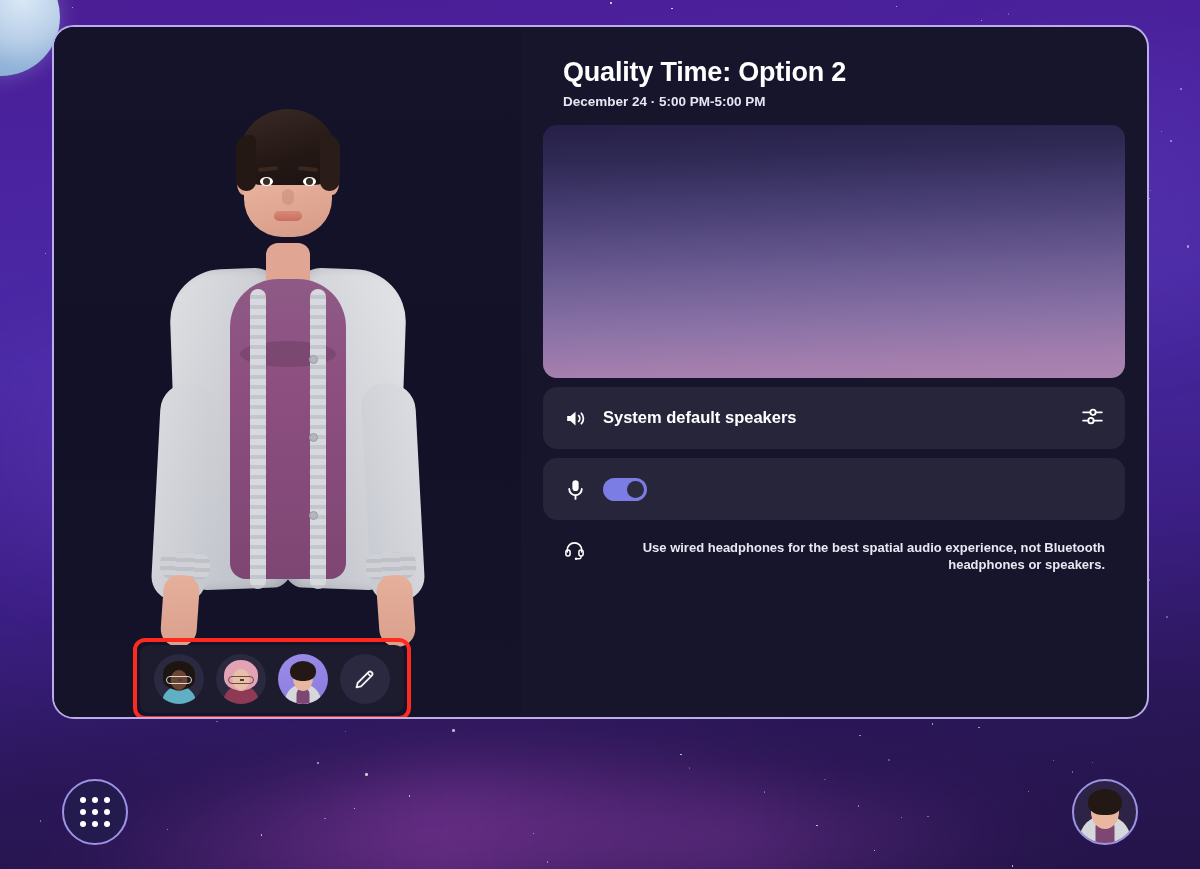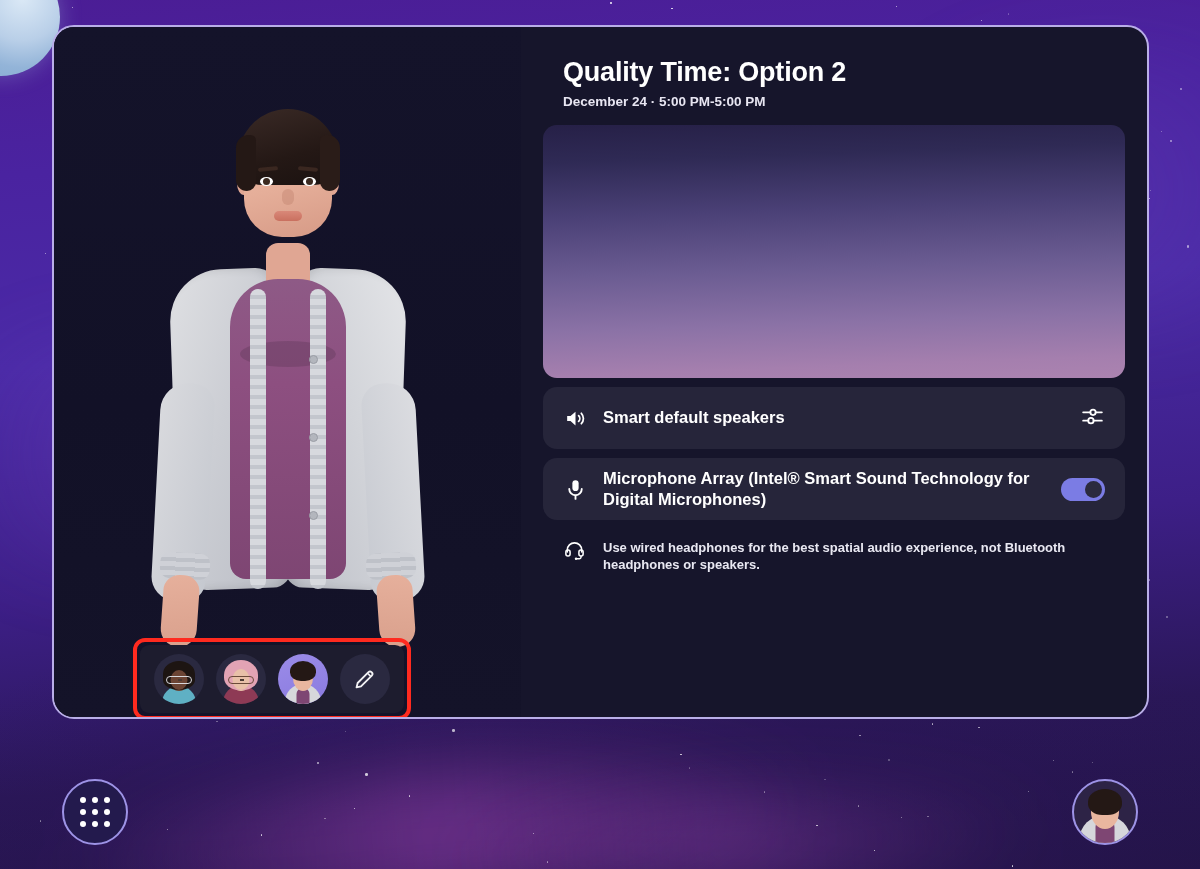--- a/index.html
+++ b/index.html
@@ -153,21 +153,21 @@
   .row { margin-top:9px; background:#26253a; border-radius:14px;
          display:flex; align-items:center; padding:0 20px; min-height:62px; }
   .row-ico { width:40px; flex:0 0 auto; display:flex; align-items:center; color:#fff; }
   .row-label { flex:1; color:#fff; font-size:16.5px; font-weight:bold; line-height:1.28; }
   .toggle { width:44px; height:23px; border-radius:12px; background:#7b7ce4;
             position:relative; flex:0 0 auto; }
   .toggle:after { content:""; position:absolute; right:3px; top:3px; width:17px; height:17px;
                   border-radius:50%; background:#2b2a3e; }
   #hint-row { margin-top:9px; background:transparent; min-height:54px; align-items:flex-start;
               padding-top:10px; }
-  #hint-text { color:#e9e8f2; font-size:13px; font-weight:bold; line-height:1.32; }
+  #hint-text { color:#e9e8f2; font-size:13px; font-weight:bold; line-height:1.32;text-align:right; }
 
   #actions { display:flex; gap:14px; margin-top:auto; padding:16px 0 22px 0; }
   .action { flex:1; height:72px; border-radius:16px; display:flex; align-items:center;
             justify-content:center; color:#fff; font-size:17.5px; font-weight:bold; }
   #cancel-btn { background:#221f33; }
   #join-btn { background:linear-gradient(95deg,#a293ea 0%, #8d84e8 42%, #6f6ee6 100%); }
 
   
   .float { position:absolute; width:66px; height:66px; border-radius:50%;
            border:2.5px solid #9d93e6; overflow:hidden; }
@@ -429,38 +429,37 @@
 
     <div id="preview"></div>
 
     <div class="row">
       <div class="row-ico">
         <svg width="25" height="25" viewBox="0 0 24 24">
           <path d="M4 9.5h3.2L12 5.4v13.2L7.2 14.5H4z" fill="#fff"></path>
           <path d="M15 9.2a4 4 0 0 1 0 5.6M17.6 7a7.3 7.3 0 0 1 0 10" fill="none" stroke="#fff" stroke-width="1.7" stroke-linecap="round"></path>
         </svg>
       </div>
-      <div class="row-label">Smart default speakers</div>
+      <div class="row-label">System default speakers</div>
       <div>
         <svg width="25" height="25" viewBox="0 0 24 24">
           <path d="M3 8h7M15 8h6M3 16h5M13 16h8" stroke="#fff" stroke-width="1.7" stroke-linecap="round"></path>
           <circle cx="12.5" cy="8" r="2.6" fill="none" stroke="#fff" stroke-width="1.7"></circle>
           <circle cx="10.5" cy="16" r="2.6" fill="none" stroke="#fff" stroke-width="1.7"></circle>
         </svg>
       </div>
     </div>
 
     <div class="row">
       <div class="row-ico">
         <svg width="25" height="25" viewBox="0 0 24 24">
           <rect x="9" y="3" width="6" height="10.5" rx="3" fill="#fff"></rect>
           <path d="M6 11.5a6 6 0 0 0 12 0M12 17.5V21" fill="none" stroke="#fff" stroke-width="1.8" stroke-linecap="round"></path>
         </svg>
       </div>
-      <div class="row-label">Microphone Array (Intel® Smart Sound Technology for Digital Microphones)</div>
       <div class="toggle"></div>
     </div>
 
     <div class="row" id="hint-row">
       <div class="row-ico">
         <svg width="23" height="23" viewBox="0 0 24 24">
           <path d="M4.5 13.5v-2a7.5 7.5 0 0 1 15 0v2" fill="none" stroke="#fff" stroke-width="1.7" stroke-linecap="round"></path>
           <rect x="3" y="11.5" width="4.4" height="6.2" rx="2.1" fill="none" stroke="#fff" stroke-width="1.6"></rect>
           <rect x="16.6" y="11.5" width="4.4" height="6.2" rx="2.1" fill="none" stroke="#fff" stroke-width="1.6"></rect>
           <path d="M18.8 17.7v1.1a1.8 1.8 0 0 1-1.8 1.8h-2.4" fill="none" stroke="#fff" stroke-width="1.5"></path>

